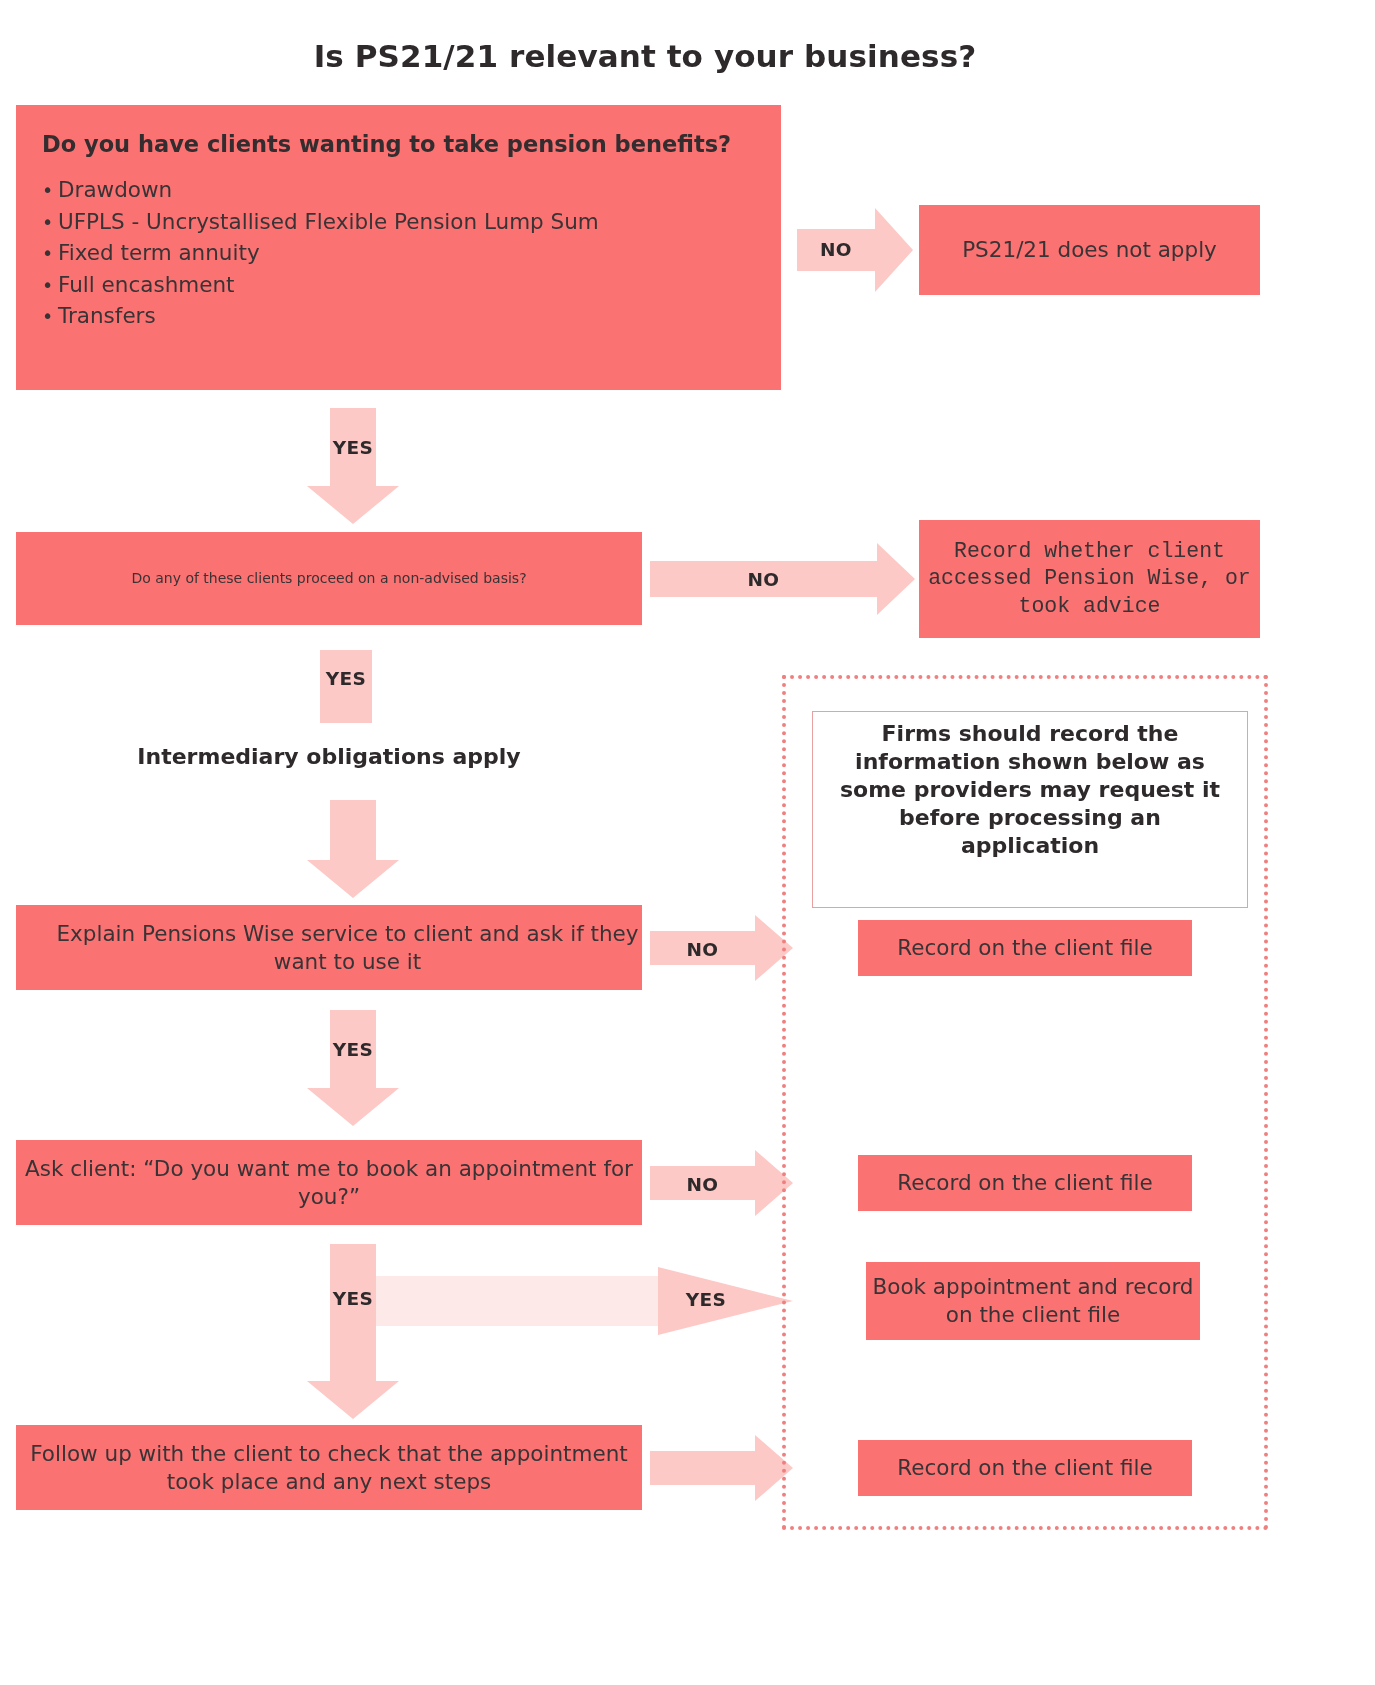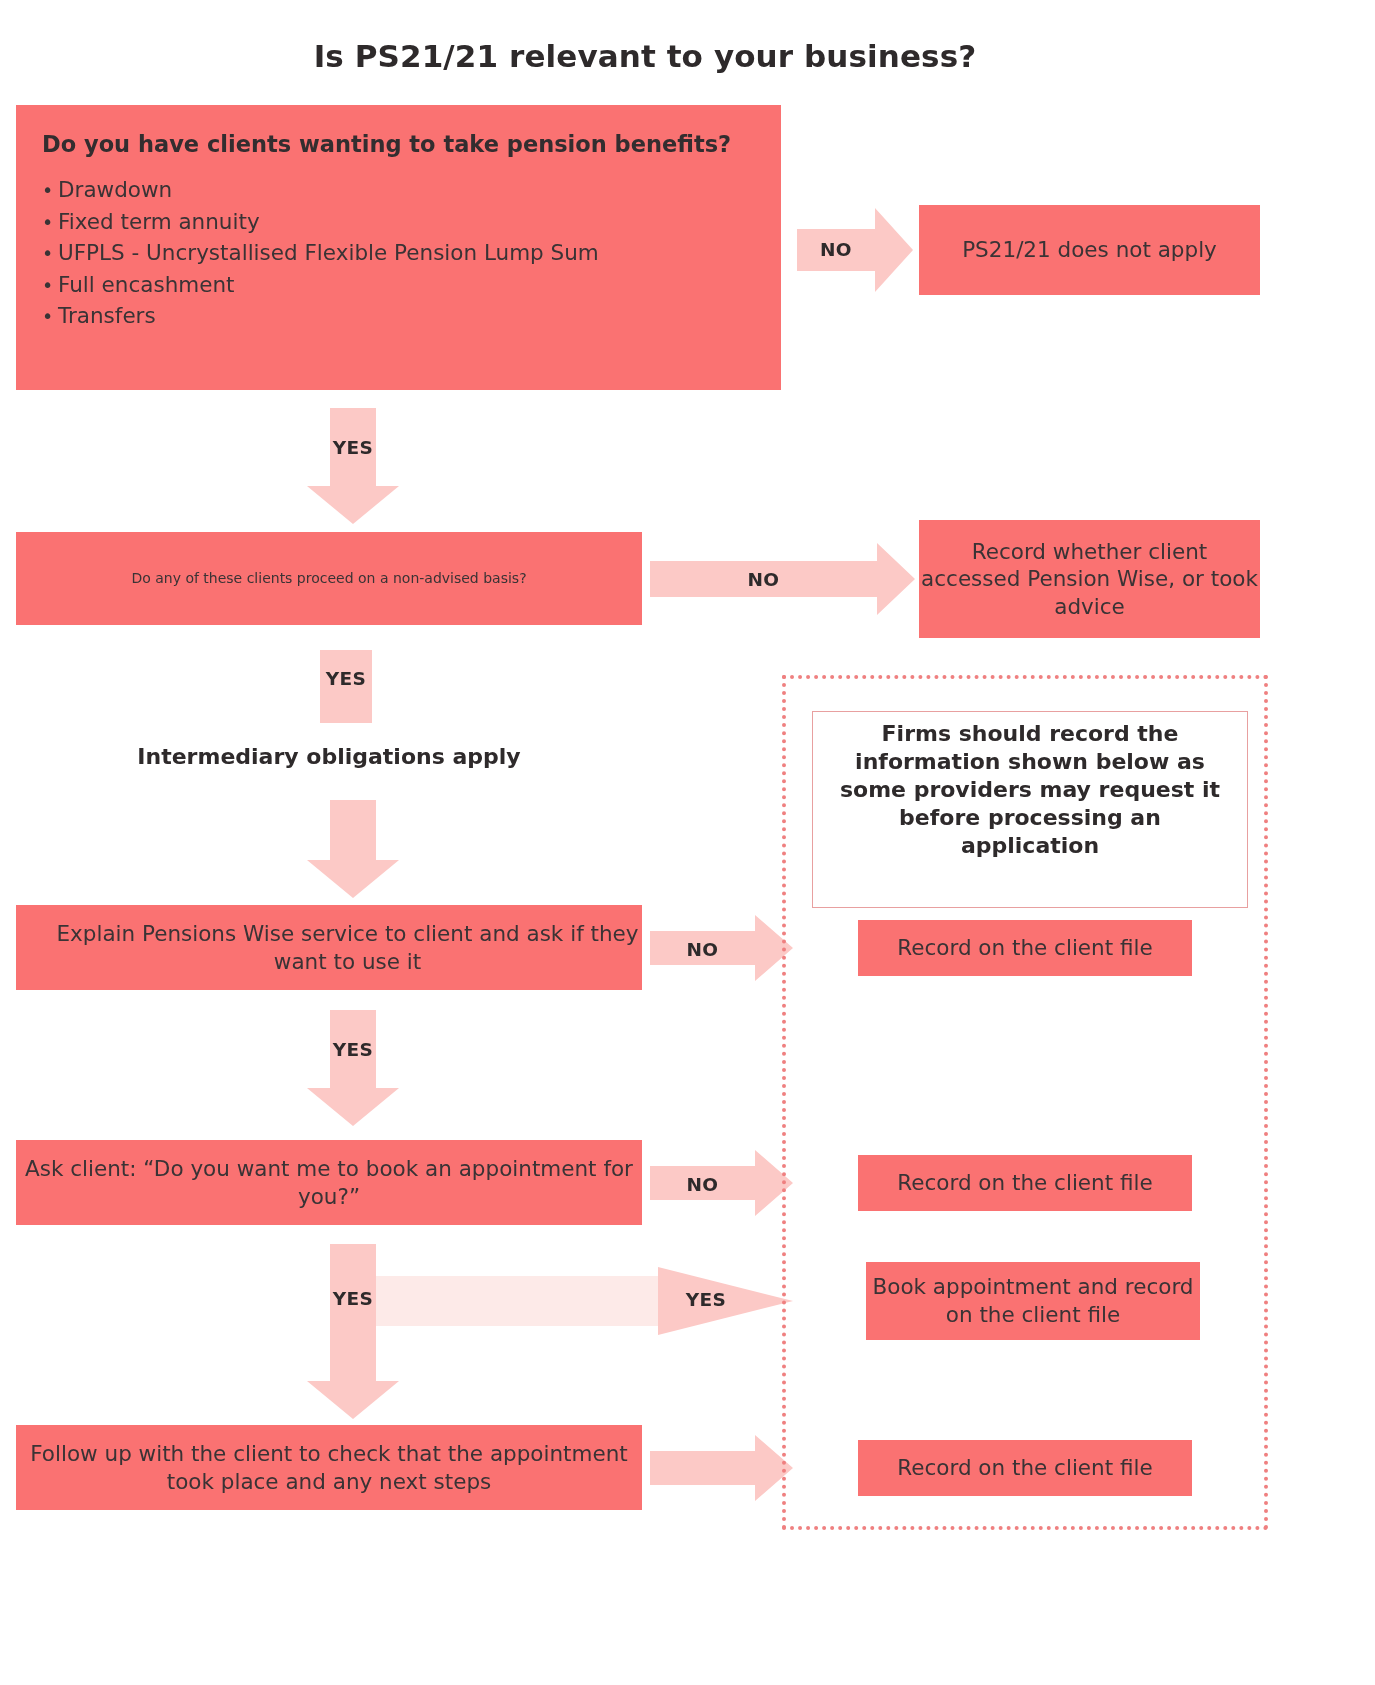--- a/index.html
+++ b/index.html
@@ -74,21 +74,21 @@
   #box-q1 ul li::before {
     content: "\2022";
     display: inline-block;
     width: 16px;
     font-size: 19px;
   }
 
   #box-notapply { left: 919px; top: 205px; width: 341px; height: 90px; font-size: 21.5px; }
 
   #box-q2 { left: 16px; top: 532px; width: 626px; height: 93px; font-size: 14px; }
-  #box-record-pw { left: 919px; top: 520px; width: 341px; height: 118px; font-size: 21.5px; }
+  #box-record-pw { left: 919px; top: 520px; width: 341px; height: 118px; font-size: 21.5px; font-family: Liberation Mono, monospace; }
 
   #box-explain { left: 16px; top: 905px; width: 626px; height: 85px; font-size: 21.5px; padding-left: 37px; }
   #box-ask { left: 16px; top: 1140px; width: 626px; height: 85px; font-size: 21.5px; }
   #box-follow { left: 16px; top: 1425px; width: 626px; height: 85px; font-size: 21.5px; }
 
   #box-rec1 { left: 858px; top: 920px; width: 334px; height: 56px; font-size: 21.5px; }
   #box-rec2 { left: 858px; top: 1155px; width: 334px; height: 56px; font-size: 21.5px; }
   #box-book { left: 866px; top: 1262px; width: 334px; height: 78px; font-size: 21.5px; }
   #box-rec3 { left: 858px; top: 1440px; width: 334px; height: 56px; font-size: 21.5px; }
 
@@ -150,22 +150,22 @@
 <body>
 
 <div class="stage">
 
   <div class="title">Is PS21/21 relevant to your business?</div>
 
   <div class="box left-align" id="box-q1">
     <div class="q1-head">Do you have clients wanting to take pension benefits?</div>
     <ul>
       <li>Drawdown</li>
+      <li>UFPLS - Uncrystallised Flexible Pension Lump Sum</li>
       <li>Fixed term annuity</li>
-      <li>UFPLS - Uncrystallised Flexible Pension Lump Sum</li>
       <li>Full encashment</li>
       <li>Transfers</li>
     </ul>
   </div>
 
   <svg class="arrow-svg" id="arrow-q1-no" style="left:797px; top:208px;" width="116" height="84" viewBox="0 0 116 84">
     <polygon points="0,21 78,21 78,0 116,42 78,84 78,63 0,63" fill="#fcc9c6"></polygon>
   </svg>
   <div class="arrow-label" style="left:797px; top:239px; width:78px;">NO</div>
 

